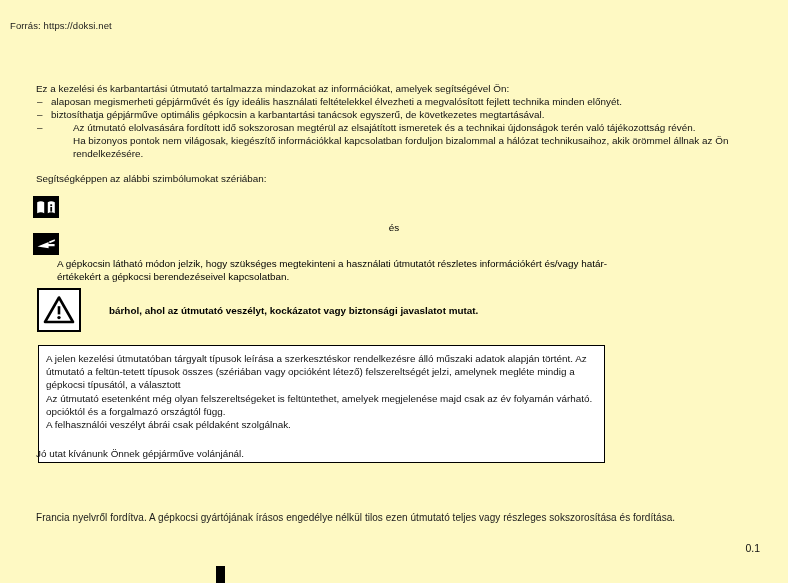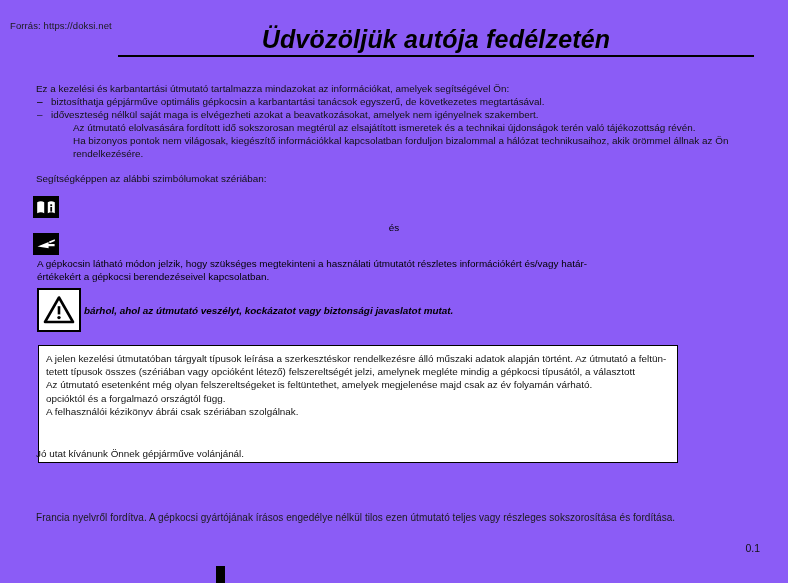--- a/index.html
+++ b/index.html
@@ -9,21 +9,21 @@
   }
   body {
     font-family: "Liberation Sans", sans-serif;
     color: #000000;
     -webkit-font-smoothing: antialiased;
   }
   .page {
     position: relative;
     width: 788px;
     height: 583px;
-    background: #8b5cf6;
+    background: #fef9c3;
     overflow: hidden;
   }
 
   
   .source-line {
     position: absolute;
     left: 10px;
     top: 20px;
     font-size: 9.5px;
     color: #1a1a1a;
@@ -108,21 +108,21 @@
     flex: 0 0 auto;
   }
   .icon-box svg { display: block; }
   .es-word {
     font-size: 9.9px;
     margin: 0 6px;
     align-self: center;
     padding-top: 4px;
   }
   .symbols-text {
-    margin-left: 4px;
+    margin-left: 24px;
     font-size: 9.9px;
     line-height: 13.1px;
     padding-top: 2px;
     flex: 1 1 auto;
   }
 
   
   .warning-row {
     position: absolute;
     left: 37px;
@@ -136,33 +136,32 @@
     height: 40px;
     border: 2.2px solid #000000;
     display: flex;
     align-items: center;
     justify-content: center;
     flex: 0 0 auto;
     background: #ffffff;
   }
   .warn-box svg { display: block; }
   .warning-text {
-    margin-left: 3px;
+    margin-left: 28px;
     font-size: 9.9px;
     font-weight: bold;
     line-height: 13px;
-    font-style: italic;
   }
 
   
   .legal-box {
     position: absolute;
     left: 38px;
     top: 345px;
-    width: 640px;
+    width: 567px;
     height: 118px;
     border: 1.4px solid #000000;
     box-sizing: border-box;
     padding: 6px 7px 0 7px;
     background: #ffffff;
   }
   .legal-text {
     font-size: 9.9px;
     line-height: 13.2px;
     color: #111111;
@@ -207,33 +206,29 @@
     background: #000000;
   }
 </style>
 </head>
 <body>
 
 <div class="page">
 
   <div class="source-line">Forrás: https://doksi.net</div>
 
-  <div class="title-block">
-    <div class="title-text">Üdvözöljük autója fedélzetén</div>
-    <div class="title-rule"></div>
-  </div>
 
   <div class="body-wrap">
 
     <div class="para"><span class="b">Ez a kezelési és karbantartási útmutató</span><span> tartalmazza mindazokat az információkat, amelyek segítségével Ön:</span></div>
 
     <ul class="bullet-list">
+      <li><span class="dash">–</span><span>alaposan megismerheti gépjárművét és így ideális használati feltételekkel élvezheti a megvalósított fejlett technika minden előnyét.</span></li>
+      <li><span class="dash">–</span><span>biztosíthatja gépjárműve optimális gépkocsin a karbantartási tanácsok egyszerű, de következetes megtartásával.</span></li>
       <li><span class="dash">–</span></li>
-      <li><span class="dash">–</span><span>biztosíthatja gépjárműve optimális gépkocsin a karbantartási tanácsok egyszerű, de következetes megtartásával.</span></li>
-      <li><span class="dash">–</span><span>időveszteség nélkül saját maga is elvégezheti azokat a beavatkozásokat, amelyek nem igényelnek szakembert.</span></li>
     </ul>
 
     <div class="para tight">Az útmutató elolvasására fordított idő sokszorosan megtérül az elsajátított ismeretek és a technikai újdonságok terén való tájékozottság révén.</div>
     <div class="para tight">Ha bizonyos pontok nem világosak, kiegészítő információkkal kapcsolatban forduljon bizalommal a hálózat technikusaihoz, akik örömmel állnak az Ön rendelkezésére.</div>
 
     <div class="spacer-12"></div>
 
     <div class="para">Segítségképpen az alábbi szimbólumokat szériában:</div>
   </div>
 
@@ -275,21 +270,21 @@
       </svg>
     </div>
     <div class="warning-text">bárhol, ahol az útmutató veszélyt, kockázatot vagy biztonsági javaslatot mutat.</div>
   </div>
 
   <div class="legal-box">
     <div class="legal-text">
       <span>A jelen kezelési útmutatóban tárgyalt típusok leírása a szerkesztéskor rendelkezésre álló műszaki adatok alapján történt. </span><span class="b">Az útmutató a feltün-</span><span class="b">tetett típusok összes</span><span> (szériában vagy opcióként létező) </span><span class="b">felszereltségét jelzi, amelynek megléte mindig a gépkocsi típusától, a választott</span>
       <div class="b">Az útmutató esetenként még olyan felszereltségeket is feltüntethet, amelyek megjelenése majd csak az év folyamán várható.</div>
       <div class="b">opcióktól és a forgalmazó országtól függ.</div>
-      <div class="b">A felhasználói kézikönyv ábrái csak szériában szolgálnak.</div>
+      <div class="b">A felhasználói veszélyt ábrái csak példaként szolgálnak.</div>
     </div>
   </div>
 
   <div class="closing">Jó utat kívánunk Önnek gépjárműve volánjánál.</div>
 
   <div class="fineprint">Francia nyelvről fordítva. A gépkocsi gyártójának írásos engedélye nélkül tilos ezen útmutató teljes vagy részleges sokszorosítása és fordítása.</div>
 
   <div class="page-number">0.1</div>
 
   <div class="tab-marker"></div>

